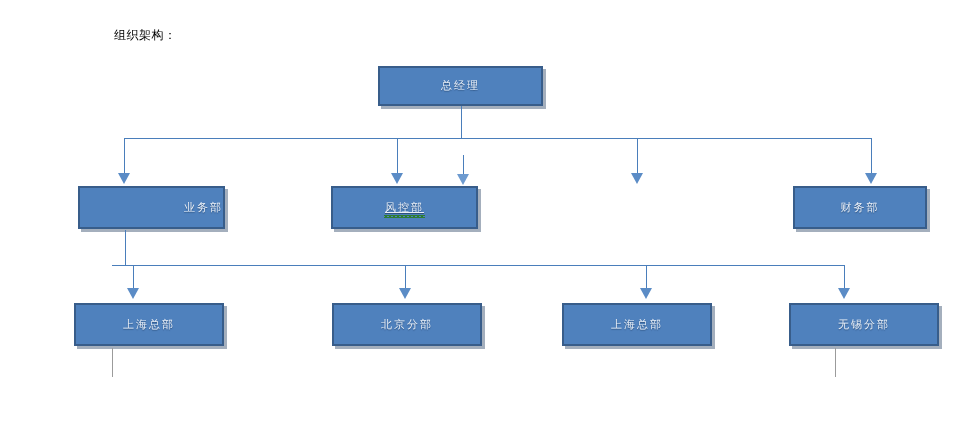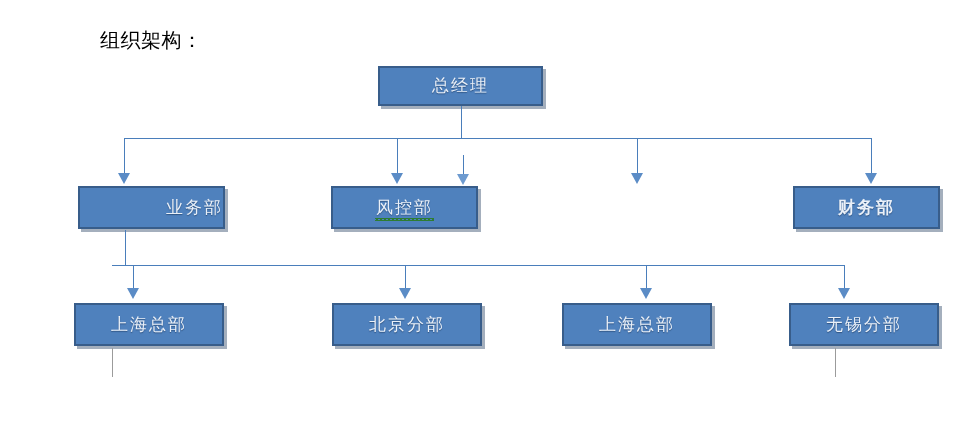--- a/index.html
+++ b/index.html
@@ -12,41 +12,41 @@
     width: 973px;
     height: 429px;
     background: #ffffff;
     overflow: hidden;
     font-family: "Liberation Serif", "DejaVu Serif", serif;
   }
 
   
   .doc-title {
     position: absolute;
-    left: 100px;
+    left: 114px;
     top: 27px;
     font-family: "Liberation Serif", "DejaVu Serif", serif;
-    font-size: 20px;
+    font-size: 12px;
     color: #000000;
     letter-spacing: 0.5px;
     white-space: nowrap;
   }
 
   
   .node {
     position: absolute;
     box-sizing: border-box;
     background: #4F81BD;
     border: 2px solid #385D8A;
     display: flex;
     align-items: center;
     justify-content: center;
     color: #EAF0F8;
     font-family: "Liberation Serif", "DejaVu Serif", serif;
-    font-size: 17px;
+    font-size: 11px;
     letter-spacing: 2px;
     text-shadow: 0 1px 1px rgba(20,45,80,0.55);
     box-shadow: 3px 3px 0 rgba(90,110,135,0.55);
   }
   .node .label {
     position: relative;
     line-height: 1;
     padding-bottom: 1px;
   }
   
@@ -119,26 +119,26 @@
   <div class="vline" style="left:637px; top:138px; height:40px;"></div>
   <div class="arrow" style="left:631px; top:173px;"></div>
 
   <div class="vline" style="left:871px; top:138px; height:40px;"></div>
   <div class="arrow" style="left:865px; top:173px;"></div>
 
   <div class="node" style="left:78px; top:186px; width:147px; height:43px;justify-content:flex-end;">
     <span class="label">业务部</span>
   </div>
 
-  <div class="node misspelled" style="left:331px; top:186px; width:147px; height:43px;">
+  <div class="node misspelled" style="left:331px; top:186px; width:147px; height:43px;text-decoration:underline;">
     <span class="label">风控部</span>
   </div>
 
 
-  <div class="node" style="left:793px; top:186px; width:147px; height:43px;font-weight:bold;">
+  <div class="node" style="left:793px; top:186px; width:134px; height:43px;">
     <span class="label">财务部</span>
   </div>
 
   <div class="vline" style="left:125px; top:230px; height:36px;"></div>
 
   <div class="hbus" style="left:112px; top:265px; width:733px;"></div>
 
   <div class="vline" style="left:133px; top:265px; height:31px;"></div>
   <div class="arrow" style="left:127px; top:288px;"></div>
 

